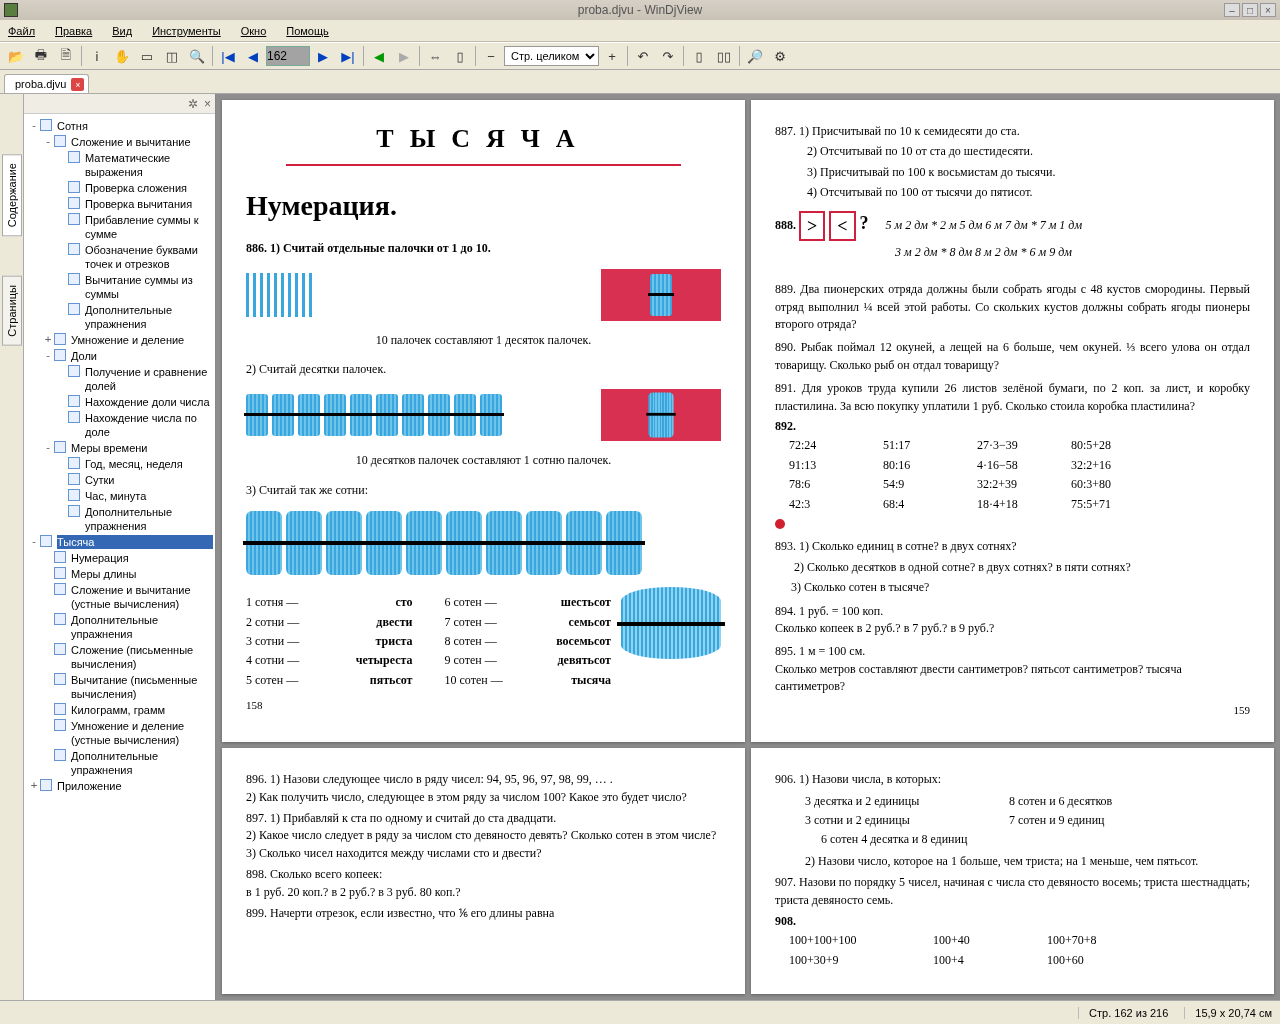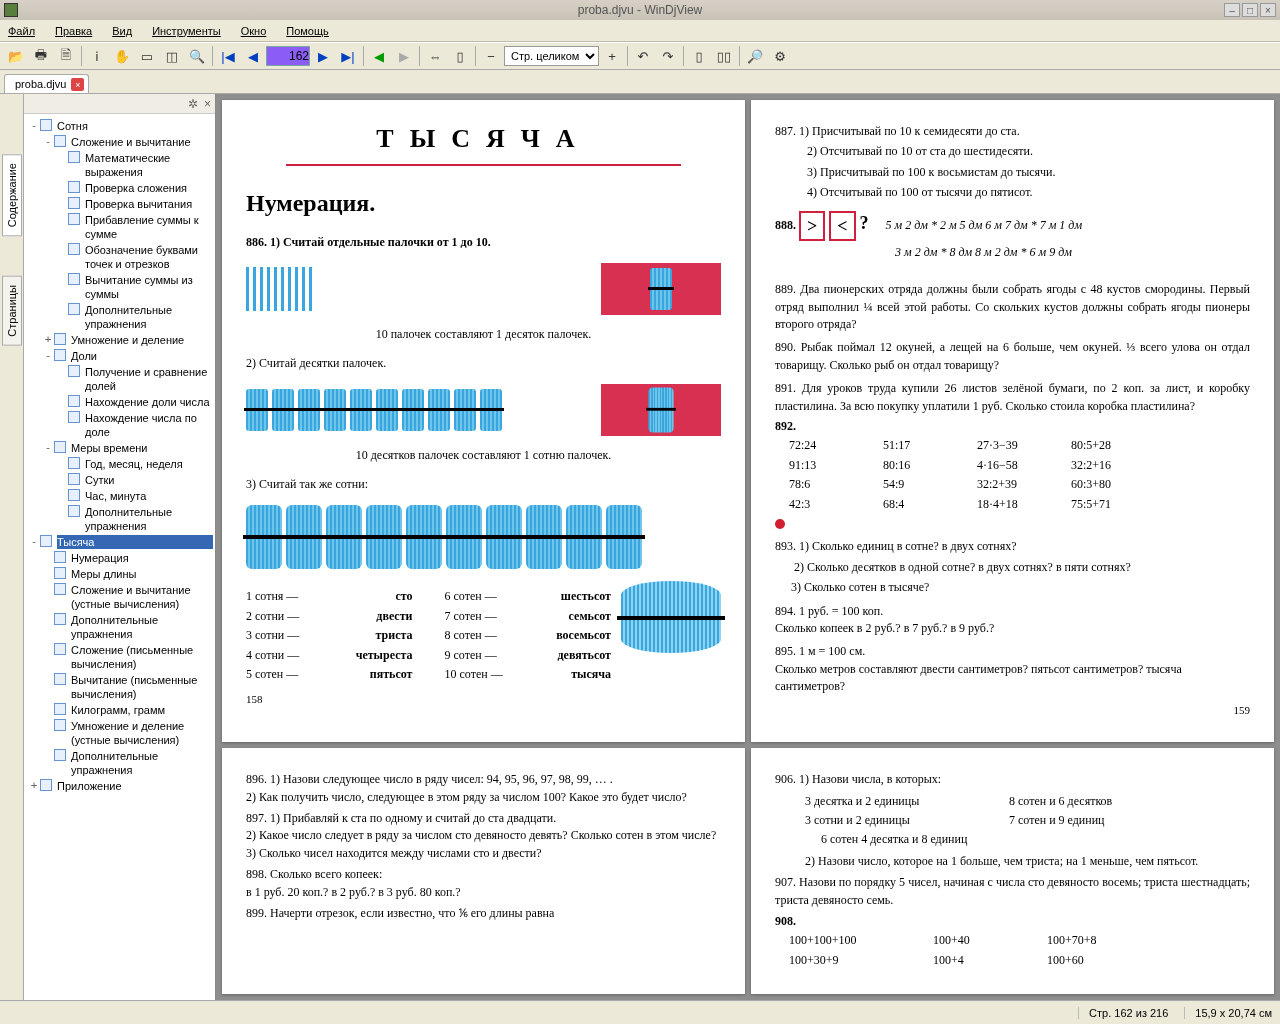--- a/index.html
+++ b/index.html
@@ -6,21 +6,21 @@
 body { font-family: Tahoma, Arial, sans-serif; font-size: 11px; background: #ece9d8; width: 1280px; height: 1024px; overflow: hidden; position: relative; }
 .titlebar { height: 20px; background: linear-gradient(#d6d0c6,#c8c2b6); display: flex; align-items: center; justify-content: center; font-size: 12px; color: #555; position: relative; }
 .titlebar .icon { position: absolute; left: 4px; width: 14px; height: 14px; background: #5a7e3e; border: 1px solid #333; }
 .titlebar .winbtns { position: absolute; right: 4px; display: flex; gap: 2px; }
 .titlebar .winbtns span { width: 16px; height: 14px; border: 1px solid #999; background: #ddd; display: flex; align-items: center; justify-content: center; font-size: 10px; cursor: pointer; }
 .menubar { height: 22px; background: #ece9d8; border-bottom: 1px solid #c0b8a8; display: flex; align-items: center; gap: 4px; }
 .menubar span { padding: 2px 8px; cursor: pointer; }
 .toolbar { height: 28px; background: #ece9d8; border-top: 1px solid #fff; border-bottom: 1px solid #aaa; display: flex; align-items: center; padding: 0 4px; gap: 1px; }
 .tbtn { width: 24px; height: 24px; display: flex; align-items: center; justify-content: center; cursor: pointer; border: 1px solid transparent; font-size: 13px; color: #333; }
 .tsep { width: 1px; height: 20px; background: #aaa; margin: 0 2px; }
-.pagebox { width: 44px; height: 20px; border: 1px solid #7a9; background: #8b5cf6; text-align: right; font-size: 12px; }
+.pagebox { width: 44px; height: 20px; border: 1px solid #7a9; background: #a3a3a3; text-align: left; font-size: 12px; }
 .zoomsel { height: 20px; border: 1px solid #999; background: #fff; font-size: 11px; padding: 0 2px; }
 .tabstrip { height: 24px; background: #ece9d8; border-bottom: 1px solid #aaa; display: flex; align-items: flex-end; padding-left: 4px; }
 .tab { background: #fff; border: 1px solid #aaa; border-bottom: none; padding: 3px 22px 3px 10px; font-size: 11px; position: relative; border-radius: 3px 3px 0 0; }
 .tab .x { position: absolute; right: 4px; top: 3px; width: 13px; height: 13px; background: #d44; color: #fff; font-size: 9px; display: flex; align-items: center; justify-content: center; border-radius: 2px; cursor: pointer; }
 .workspace { display: flex; height: 906px; background: #999; }
 .leftcol { width: 24px; background: #ece9d8; border-right: 1px solid #aaa; display: flex; flex-direction: column; align-items: center; padding-top: 60px; gap: 40px; }
 .leftcol .vtab { writing-mode: vertical-rl; transform: rotate(180deg); font-size: 11px; padding: 8px 3px; border: 1px solid #aaa; background: #f4f2ec; cursor: pointer; }
 .leftcol .vtab.active { background: #fff; }
 .sidebar { width: 192px; background: #fff; border-right: 1px solid #888; overflow-y: auto; font-size: 11px; }
 .sidebar-head { height: 20px; background: #f0ede4; border-bottom: 1px solid #ccc; display: flex; justify-content: flex-end; align-items: center; padding: 0 4px; gap: 6px; }
@@ -30,21 +30,21 @@
 .tree-item .exp { width: 12px; text-align: center; color: #666; font-family: monospace; flex-shrink: 0; }
 .tree-item .ico { width: 14px; height: 12px; margin-right: 3px; flex-shrink: 0; position: relative; }
 .tree-item .ico::before { content: ""; position: absolute; width: 10px; height: 10px; border: 1px solid #6694d0; background: #e8f0ff; }
 .tree-item .lbl { flex: 1; }
 .tree-item.sel .lbl { background: #3468b4; color: #fff; }
 .d0 { padding-left: 2px; } .d1 { padding-left: 16px; } .d2 { padding-left: 30px; }
 .docarea { flex: 1; background: #8e8e8e; overflow: auto; padding: 6px; display: grid; grid-template-columns: 1fr 1fr; gap: 6px; }
 .page { background: #fff; padding: 20px 24px; font-family: Georgia, "Times New Roman", serif; font-size: 12px; color: #000; line-height: 1.45; overflow: hidden; box-shadow: 0 1px 3px rgba(0,0,0,.3); }
 .pg-title { font-size: 26px; letter-spacing: 16px; text-align: center; font-weight: bold; margin-bottom: 4px; }
 .pg-rule { border: none; border-top: 2px solid #d02040; margin: 6px 40px 20px; }
-.pg-h2 { font-size: 24px; font-weight: bold; margin: 8px 0 14px; }
+.pg-h2 { font-size: 28px; font-weight: bold; margin: 8px 0 14px; }
 .ex { margin: 3px 0; }
 .illus { width: 100%; height: 58px; margin: 8px 0; display: flex; align-items: center; gap: 4px; }
 .stick { width: 3px; height: 44px; background: #3aa6e0; }
 .redbox { width: 120px; height: 52px; background: #d83050; margin-left: auto; display: flex; align-items: center; justify-content: center; }
 .bundle { width: 22px; height: 42px; background: repeating-linear-gradient(90deg,#3aa6e0 0 2px,#6fc4ea 2px 4px); border-radius: 3px; position: relative; }
 .bundle::after { content: ""; position: absolute; left: -2px; right: -2px; top: 45%; height: 3px; background: #000; }
 .bigbundle { width: 36px; height: 64px; background: repeating-linear-gradient(90deg,#3aa6e0 0 2px,#6fc4ea 2px 4px); border-radius: 6px; position: relative; }
 .bigbundle::after { content: ""; position: absolute; left: -3px; right: -3px; top: 46%; height: 4px; background: #000; }
 .cyl { width: 100px; height: 72px; background: repeating-linear-gradient(90deg,#3aa6e0 0 2px,#8fd4ef 2px 4px); border-radius: 50px/14px; position: relative; margin-left: auto; }
 .cyl::after { content: ""; position: absolute; left: -4px; right: -4px; top: 48%; height: 4px; background: #000; }

